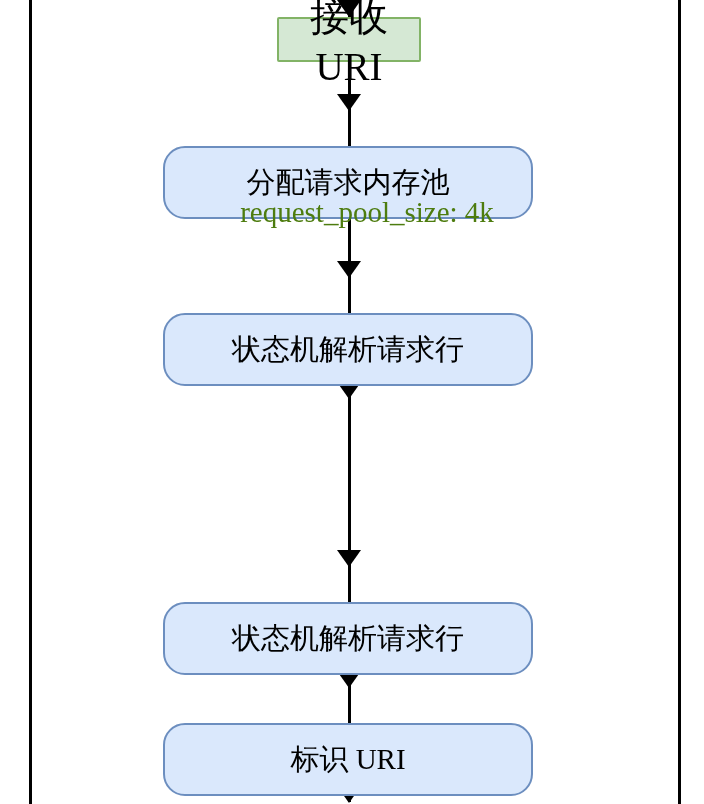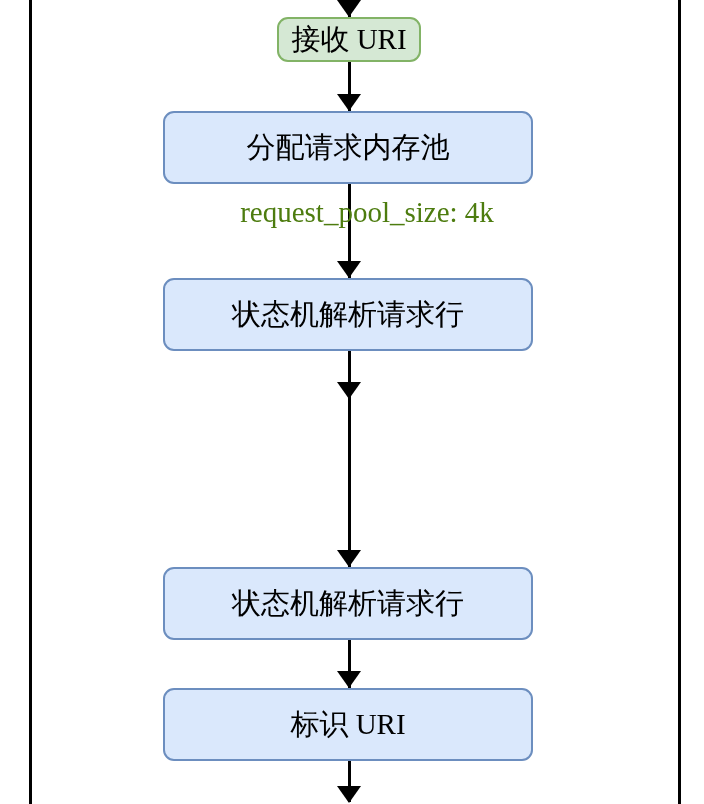--- a/index.html
+++ b/index.html
@@ -56,32 +56,33 @@
     text-align: center;
     color: #000000;
     z-index: 2;
   }
   .node.blue {
     left: 163px;
     width: 370px;
     height: 73px;
     background: var(--node-blue-fill);
     border: 2.5px solid var(--node-blue-border);
-    border-radius: 11px;
+    border-radius: 22px;
     font-size: 29px;
+    margin-top: 35px;
   }
   .node.green {
     left: 277px;
     top: 17px;
     width: 144px;
     height: 45px;
     background: var(--node-green-fill);
     border: 2.5px solid var(--node-green-border);
-    border-radius: 11px;
-    font-size: 29px;
+    border-radius: 2px;
+    font-size: 39px;
   }
   .annotation {
     position: absolute;
     left: 367px;
     transform: translate(-50%, -50%);
     white-space: nowrap;
     font-size: 29px;
     color: #4d7c0f;
     z-index: 3;
     background: transparent;

